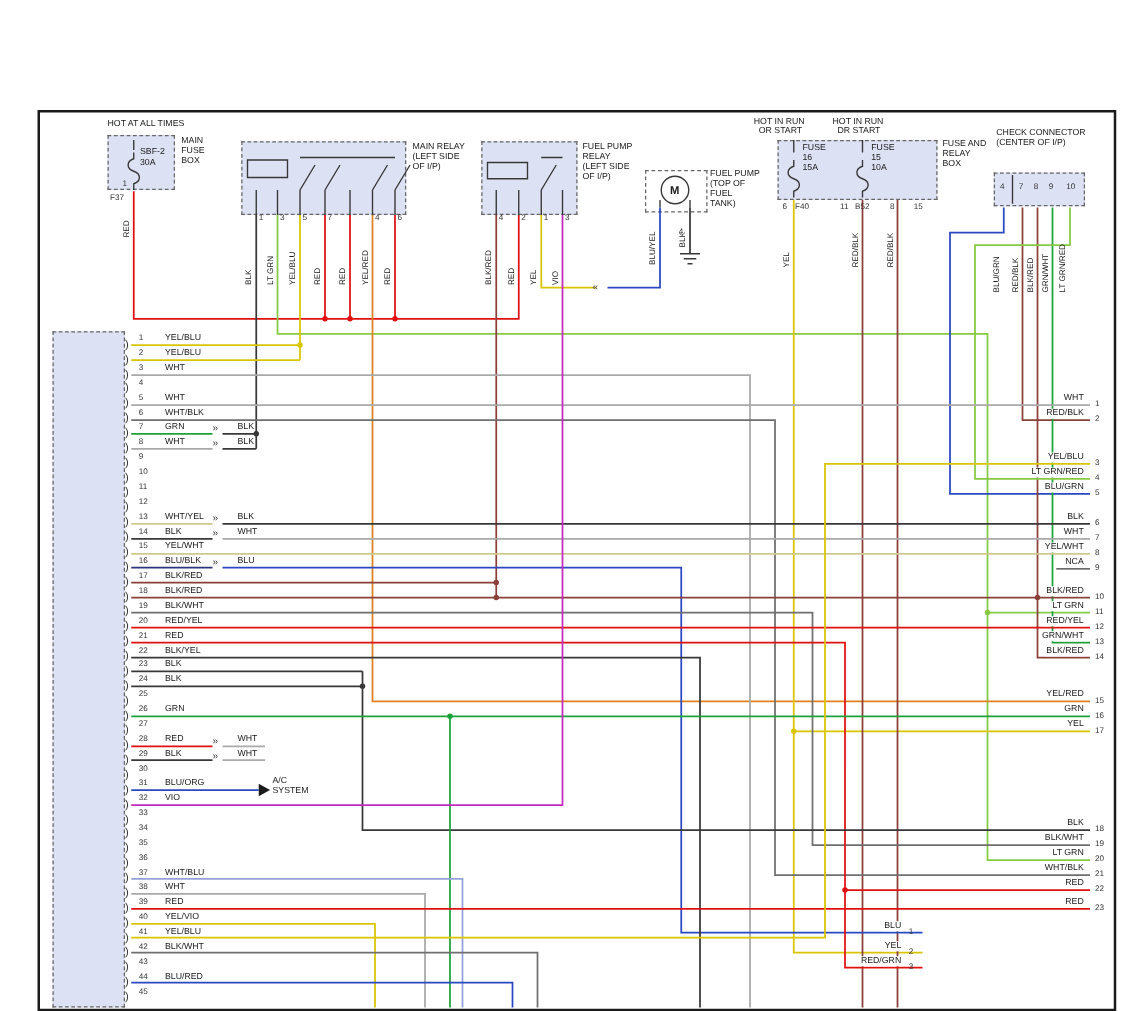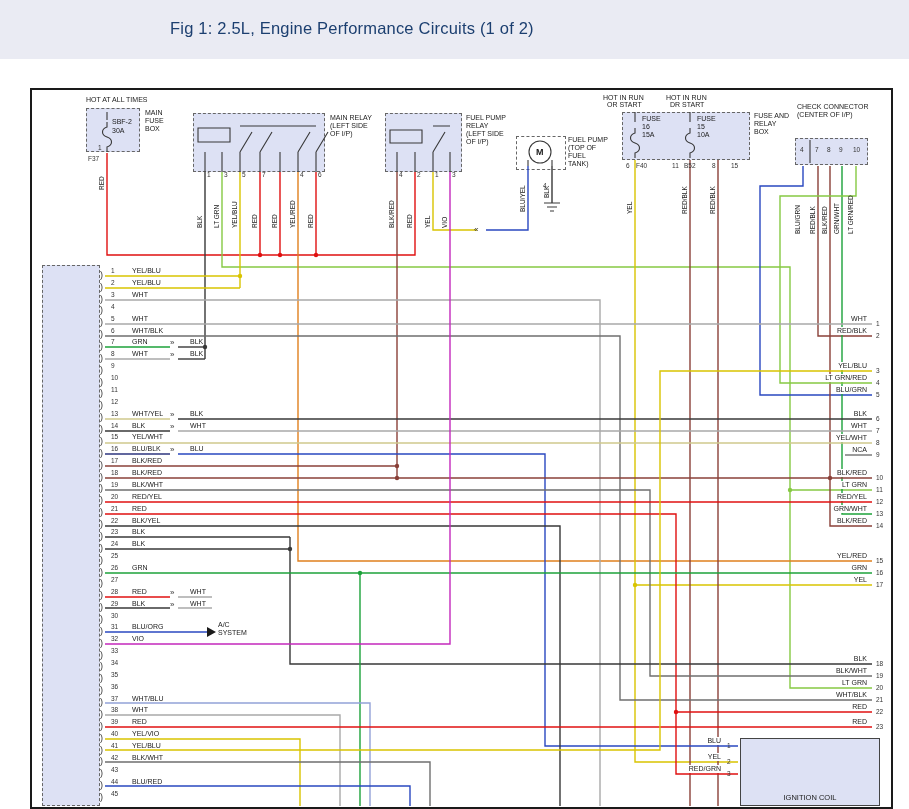--- a/index.html
+++ b/index.html
@@ -20,36 +20,30 @@
         transform:rotate(-90deg); transform-origin:0 0; }
   .br { position:absolute; font-size:9px; color:#333; line-height:1; }
   .chev { position:absolute; font-size:8px; color:#333; letter-spacing:-1px; line-height:1; }
   .igntitle { position:absolute; left:0; right:0; bottom:3px; text-align:center; font-size:7.5px; color:#1a1a1a; }
 </style>
 </head>
 <body>
 
 <div id="page">
 
-  <div id="titlebar">
-    <div id="title">Fig 1: 2.5L, Engine Performance Circuits (1 of 2)</div>
-  </div>
 
   <div id="frame"></div>
 
   <div class="box lav" style="left:42px;top:265px;width:58px;height:541px;"></div>
   <div class="box lav" style="left:86px;top:108px;width:54px;height:44px;"></div>
   <div class="box lav" style="left:193px;top:113px;width:132px;height:59px;"></div>
   <div class="box lav" style="left:385px;top:113px;width:77px;height:59px;"></div>
   <div class="box" style="left:516px;top:136px;width:50px;height:34px;"></div>
   <div class="box lav" style="left:622px;top:112px;width:128px;height:48px;"></div>
   <div class="box lav" style="left:795px;top:138px;width:73px;height:27px;"></div>
-  <div class="solidbox lav" style="left:740px;top:738px;width:140px;height:68px;">
-    <div class="igntitle">IGNITION COIL</div>
-  </div>
 
   <svg class="layer" id="symbol-layer">
     <g stroke="#383838" stroke-width="1.1" fill="none">
       <path d="M107,112v8 M107,152v-5c6,-2 6,-8 0,-10c-6,-2 -6,-8 0,-10v-5"></path>
       <path d="M635,112v10 M635,158v-5c6,-2 6,-8 0,-10c-6,-2 -6,-8 0,-10v-5"></path>
       <path d="M690,112v10 M690,158v-5c6,-2 6,-8 0,-10c-6,-2 -6,-8 0,-10v-5"></path>
       <path d="M205,172v-20 M222,172v-20 M240,172v-20 M260,172v-20 M280,172v-20 M298,172v-20 M316,172v-20 M198,128h32v14h-32z M240,152l12,-20 M260,152l12,-20 M298,152l12,-20 M316,152l12,-20 M240,126h76"></path>
       <path d="M397,172v-20 M415,172v-20 M433,172v-20 M450,172v-20 M390,130h32v13h-32z M433,152l12,-20 M433,126h17"></path>
       <circle cx="540" cy="152" r="11" fill="#fff"></circle>
       <path d="M528,166v-6 M552,166v-6"></path>

